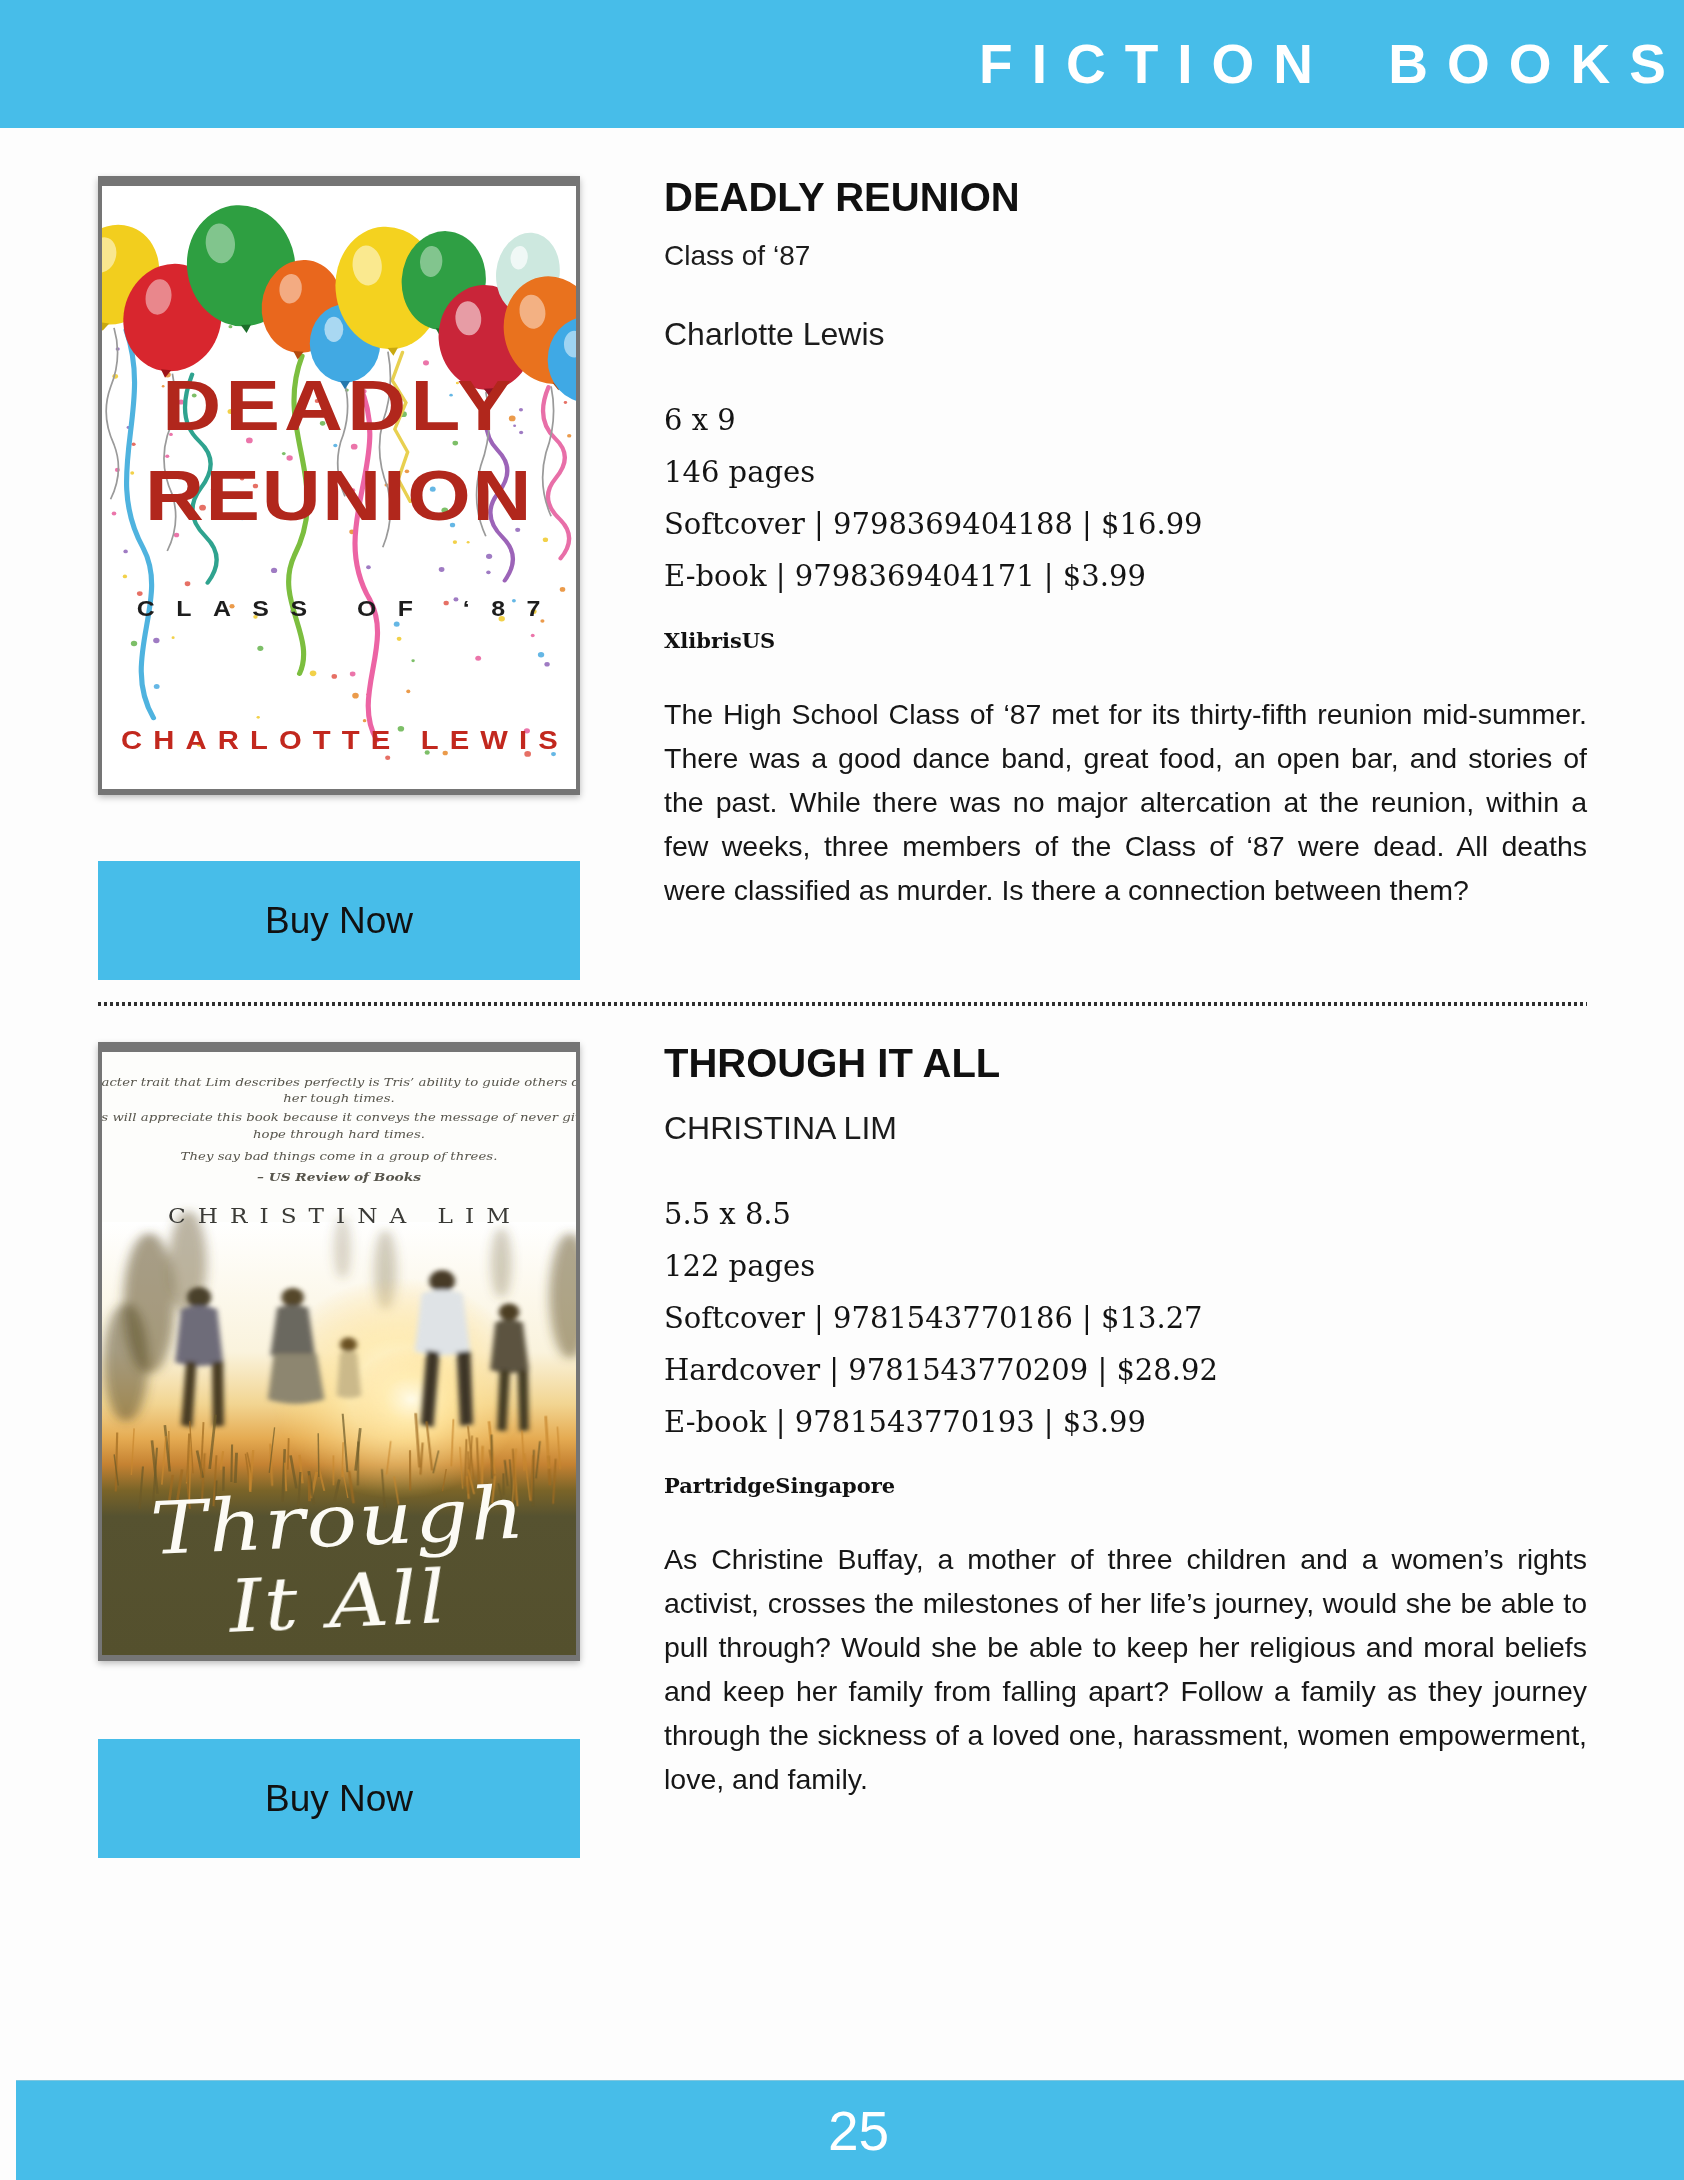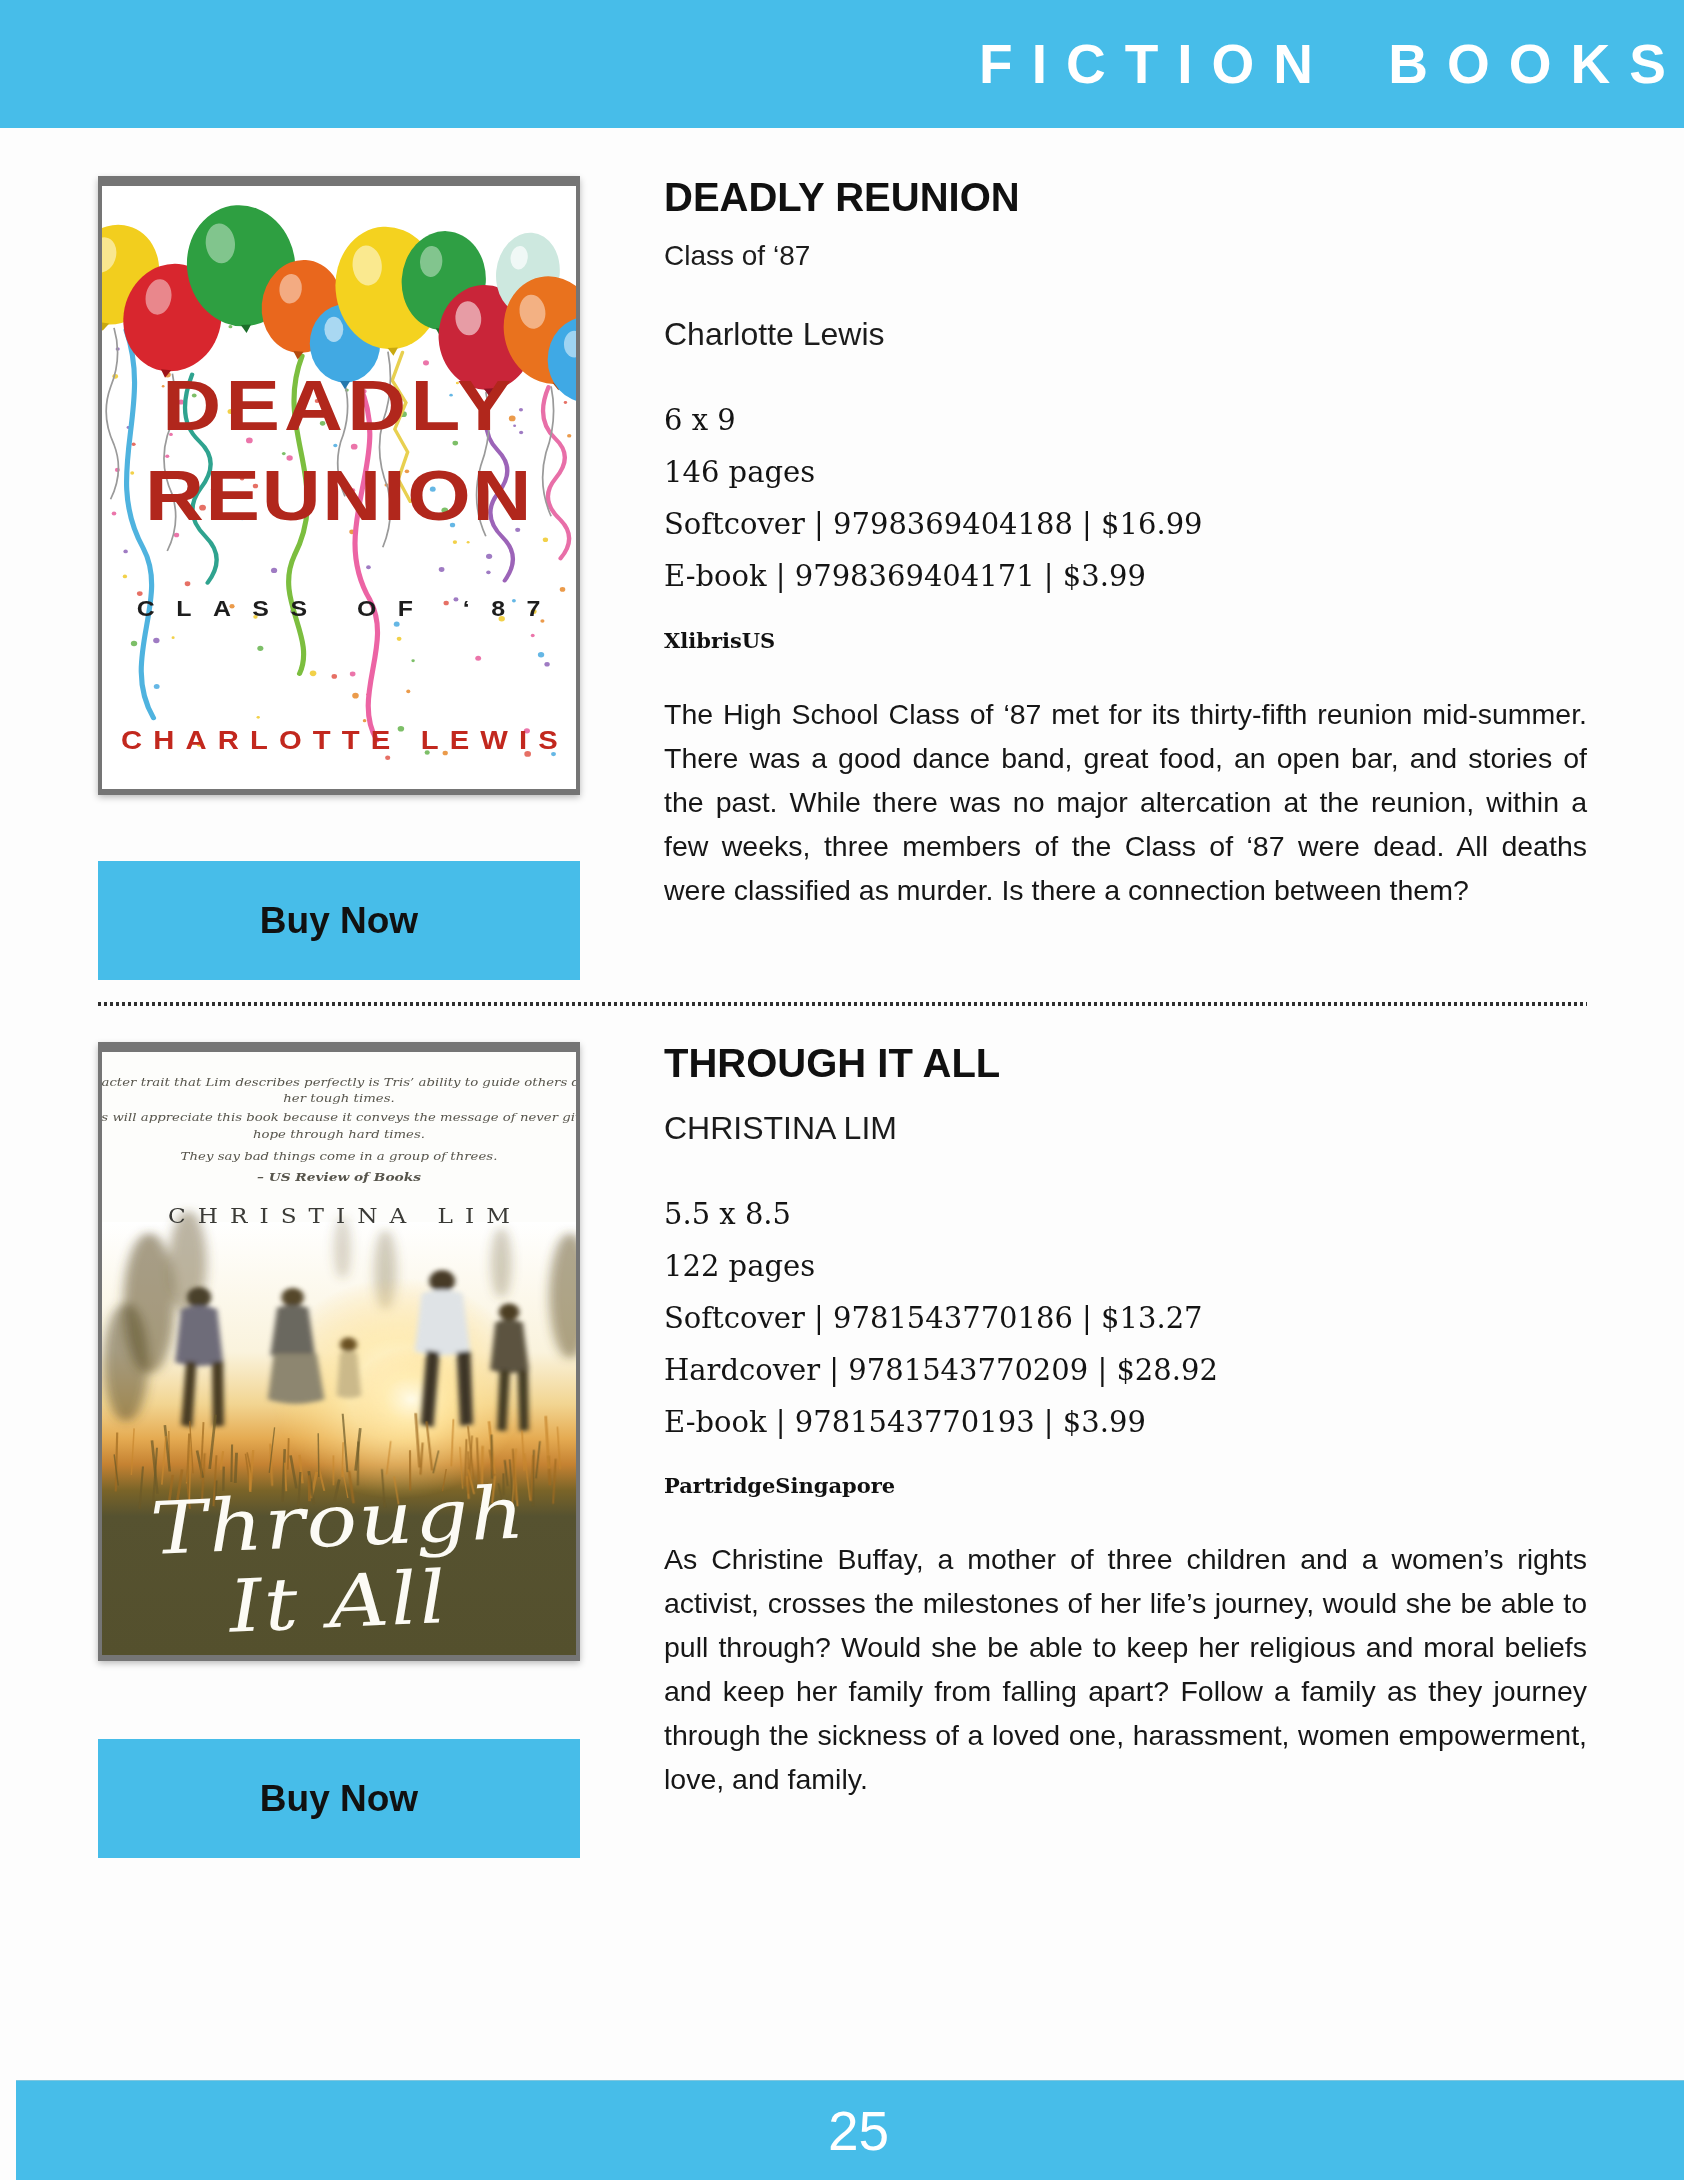--- a/index.html
+++ b/index.html
@@ -18,21 +18,21 @@
   .book{display:flex;}
   .book1{margin-top:48px;}
   .book2{margin-top:0;}
   .left-col{width:482px;flex:none;}
   .right-col{flex:1;padding-left:72px;min-width:0;margin-left:12px;}
   .cover{width:482px;height:619px;box-sizing:border-box;background:#ffffff;
          border:solid #757575;border-width:10.2px 4.3px 6px 4.3px;
          box-shadow:0 2.6px 6.8px rgba(0,0,0,0.28);}
   .cover svg{display:block;width:100%;height:100%;}
   .buy{display:flex;align-items:center;justify-content:center;width:482px;height:119px;
-       background:#47BDE9;color:#111111;font-size:37px;font-weight:bold;cursor:pointer;
+       background:#47BDE9;color:#111111;font-size:37px;font-weight:normal;cursor:pointer;
        text-decoration:none;}
   .buy.b1{margin-top:66px;}
   .buy.b2{margin-top:78px;}
   .divider{height:4.3px;margin:22px 0 36px 0;
     background:repeating-linear-gradient(to right,#2e2e2e 0 2.6px,transparent 2.6px 6px);}
   
   .book-title{margin:0;font-size:40px;line-height:1.05;font-weight:bold;color:#111;}
   .subtitle{margin-top:22px;font-size:28px;color:#1c1c1c;}
   .author{font-size:32px;color:#1c1c1c;}
   .a1{margin-top:44px;}

